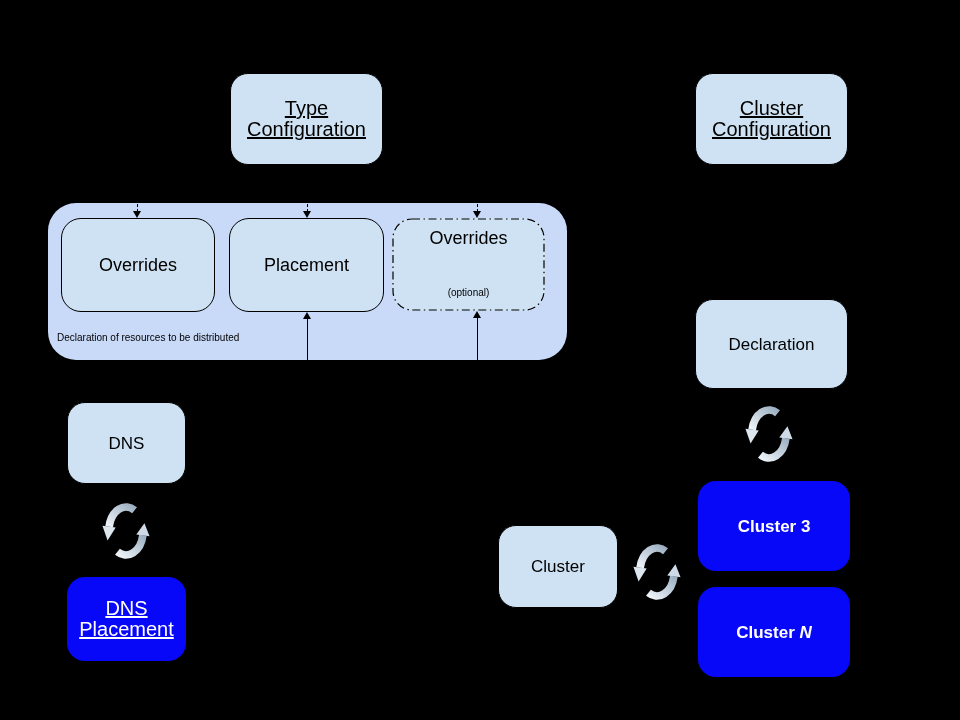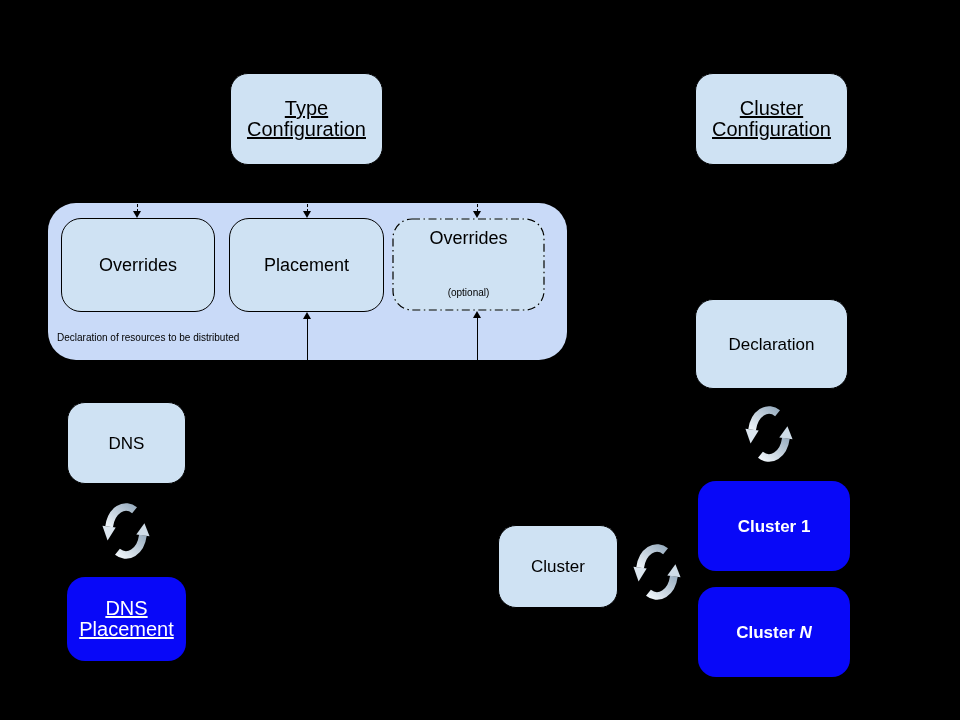--- a/index.html
+++ b/index.html
@@ -121,21 +121,21 @@
   </div>
 
   <svg class="sync" style="left:743px;top:398px;" width="52" height="72" viewBox="0 0 60 84">
     <path d="M 40 17.8 A 20 28 0 0 0 10.3 37.1" fill="none" stroke="url(#syncGrad)" stroke-width="9"></path>
     <polygon points="2.5,36 18,38 8.5,53" fill="#dce6ef"></polygon>
     <path d="M 20 66.2 A 20 28 0 0 0 49.7 46.9" fill="none" stroke="url(#syncGrad)" stroke-width="9"></path>
     <polygon points="42,46 57.5,48 51.5,33" fill="#cfdce7"></polygon>
   </svg>
 
   <div class="box blue bold" style="left:698px;top:481px;width:152px;height:90px;">
-    <span>Cluster 1</span>
+    <span>Cluster 3</span>
   </div>
 
   <div class="box blue bold" style="left:698px;top:587px;width:152px;height:90px;">
     <span><span>Cluster </span><i>N</i></span>
   </div>
 
   <div class="box" style="left:498px;top:525px;width:120px;height:83px;">
     <span>Cluster</span>
   </div>
 

